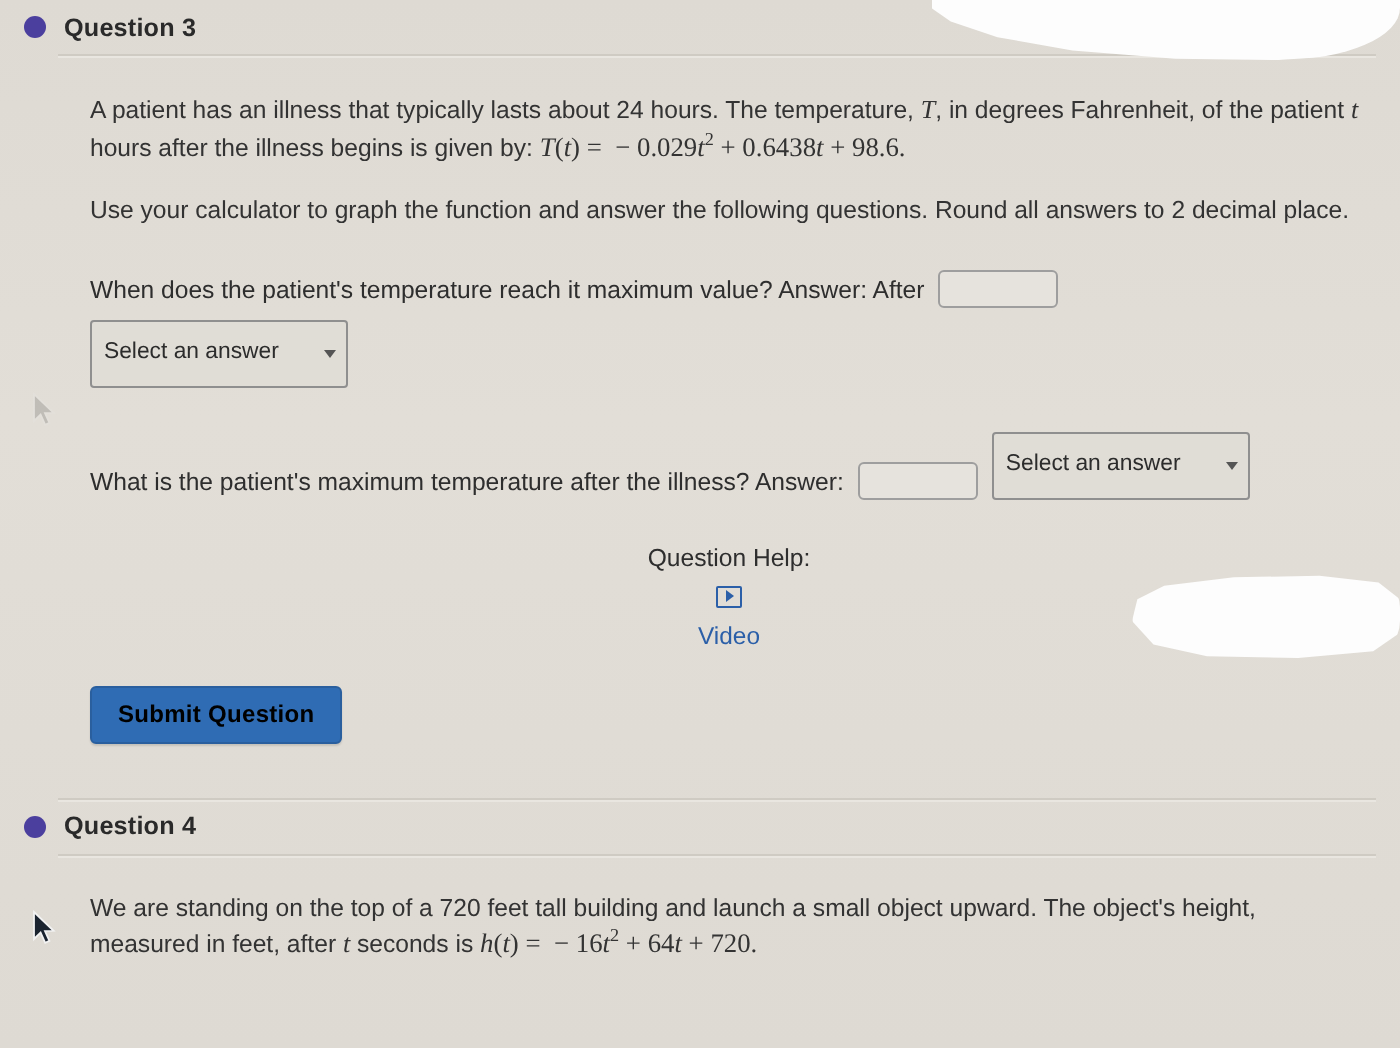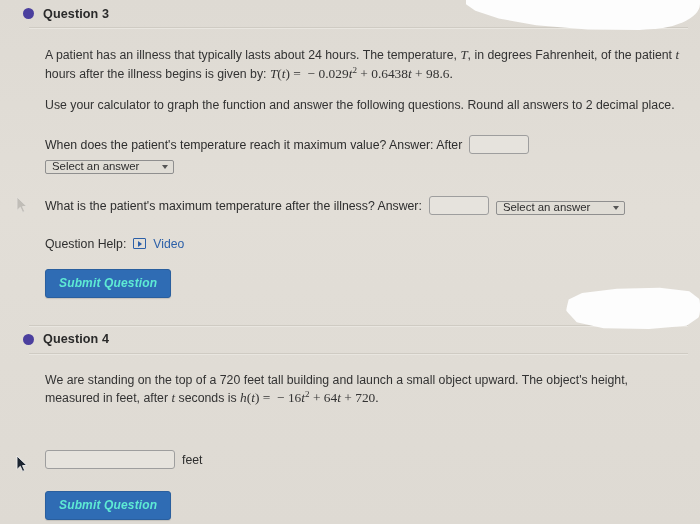--- a/index.html
+++ b/index.html
@@ -19,21 +19,21 @@
   .page {
     position: absolute;
     inset: 0;
     background: linear-gradient(180deg, #dedad3 0%, #e2ded7 40%, #dedad3 100%);
   }
   
   .q-header {
     display: flex;
     align-items: center;
     gap: 9px;
-    padding-left: 23px;
+    padding-left: 12px;
     height: 27px;
     text-align: center;
   }
   .q-bullet {
     width: 11px;
     height: 11px;
     border-radius: 50%;
     background: #4b3f9e;
     flex: none;
   }
@@ -90,21 +90,21 @@
     box-sizing: border-box;
     padding: 0 4px;
     font-family: "Liberation Sans", sans-serif;
     font-size: 11px;
     color: #222;
     outline: none;
   }
   .txtin.wide  { width: 126px; }
   .txtin.wide2 { width: 130px; }
   .sel {
-    height: 14px;
+    height: 34px;
     border: 1px solid #8f8f8f;
     border-radius: 2px;
     background: #e0ddd6;
     box-sizing: border-box;
     display: inline-flex;
     align-items: center;
     gap: 23px;
     padding: 0 5px 0 6px;
     font-size: 11.4px;
     color: #2c2c2c;
@@ -115,20 +115,21 @@
     border-left: 3.4px solid transparent;
     border-right: 3.4px solid transparent;
     border-top: 4.2px solid #555;
     margin-top: 1px;
   }
   
   .helprow {
     display: flex;
     align-items: center;
     gap: 7px;
+    flex-direction: column;
   }
   .vid-icon {
     width: 13px;
     height: 11px;
     border: 1px solid #2b5fa8;
     border-radius: 1px;
     display: inline-flex;
     align-items: center;
     justify-content: center;
     box-sizing: border-box;
@@ -142,29 +143,28 @@
     margin-left: 1px;
   }
   .vid-link {
     color: #2b5fa8;
     font-size: 12.2px;
   }
   
   .btn {
     display: inline-block;
     background: #2f6cb4;
-    color: #5eead4;
+    color: #000000;
     font-size: 12px;
     font-weight: bold;
     border: 1px solid #2a5f9e;
     border-radius: 3px;
     padding: 6px 13px 7px;
     letter-spacing: .15px;
     box-shadow: 0 1px 1px rgba(0,0,0,.12);
-    font-style: italic;
   }
   
   .redact {
     position: absolute;
     background: #fdfdfd;
     pointer-events: none;
   }
   #redact-top {
     left: 466px; top: 0px;
     width: 234px; height: 30px;

